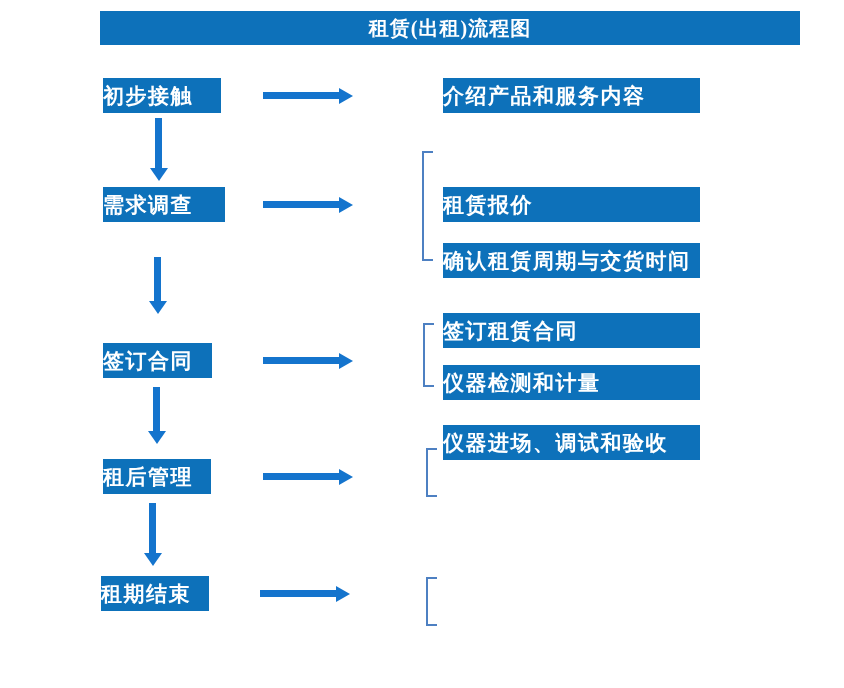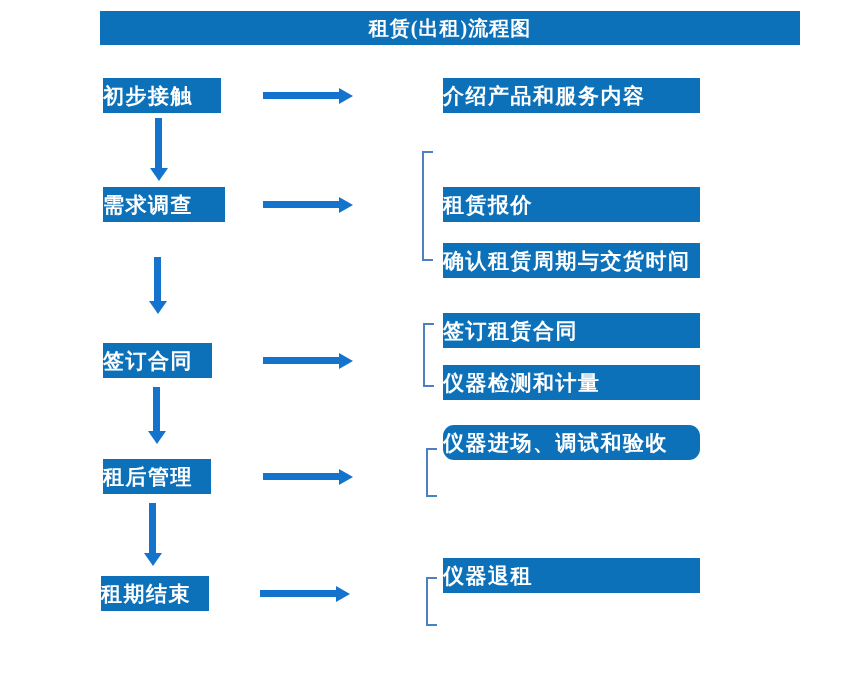--- a/index.html
+++ b/index.html
@@ -107,16 +107,15 @@
   <div class="bracket" style="left:422px; top:151px; height:110px;"></div>
   <div class="bracket" style="left:423px; top:323px; height:64px;"></div>
   <div class="bracket" style="left:426px; top:448px; height:49px;"></div>
   <div class="bracket" style="left:426px; top:577px; height:49px;"></div>
 
   <div class="box right-box" style="top:78px;">介绍产品和服务内容</div>
   <div class="box right-box" style="top:187px;">租赁报价</div>
   <div class="box right-box" style="top:243px;">确认租赁周期与交货时间</div>
   <div class="box right-box" style="top:313px;">签订租赁合同</div>
   <div class="box right-box" style="top:365px;">仪器检测和计量</div>
-  <div class="box right-box" style="top:425px;border-radius:11px;">仪器进场、调试和验收</div>
-  <div class="box right-box" style="top:558px;">仪器退租</div>
+  <div class="box right-box" style="top:425px;">仪器进场、调试和验收</div>
 
 </div>
 
 </body></html>

